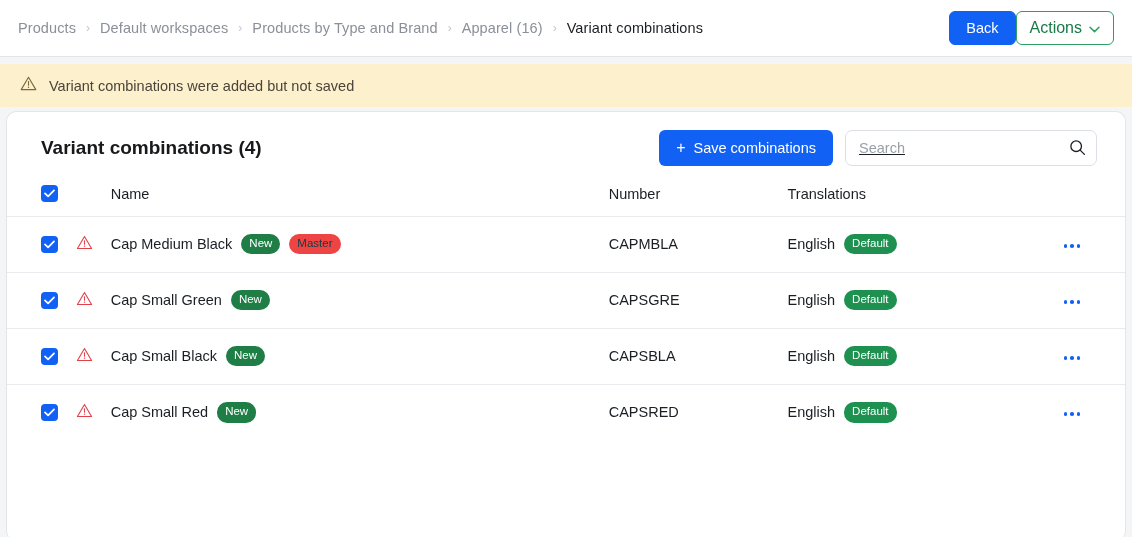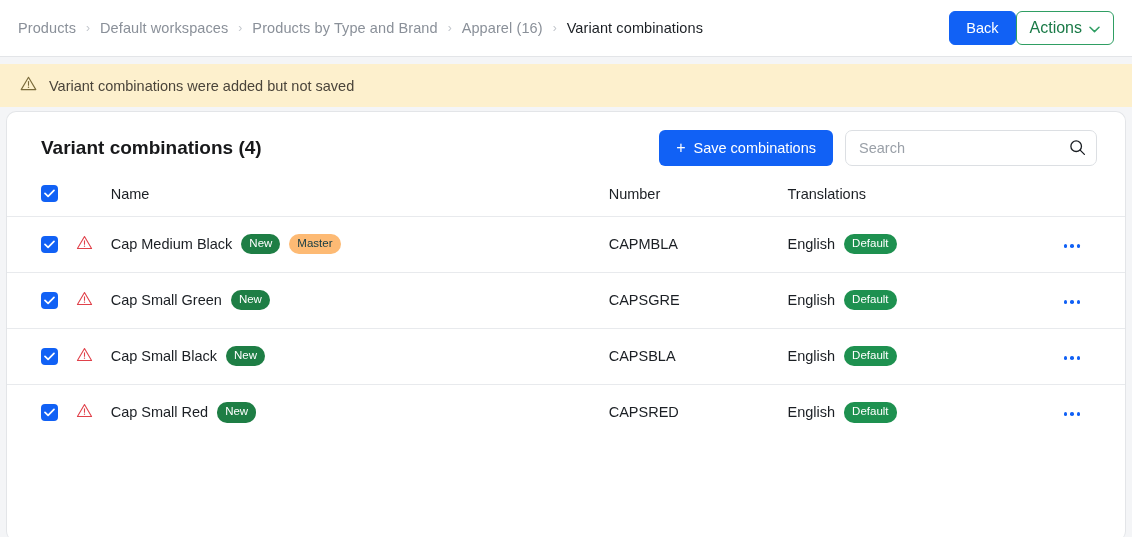--- a/index.html
+++ b/index.html
@@ -85,21 +85,21 @@
   }
   .plus { font-size: 16px; line-height: 1; font-weight: 400; }
   .search-wrap {
     position: relative; width: 252px; height: 36px;
   }
   .search-input {
     width: 100%; height: 36px;
     border: 1px solid #dcdfe3; border-radius: 7px;
     padding: 0 38px 0 13px;
     font-size: 14.5px; font-family: inherit; color: #1b1f24;
-    background: #fff; outline: none;
+    background: #fff; outline: none; text-decoration: underline;
   }
   .search-input::placeholder { color: #9aa0a8; }
   .search-icon {
     position: absolute; right: 11px; top: 9px;
     pointer-events: none;
   }
 
   
   table.vtable { width: 100%; border-collapse: collapse; table-layout: fixed; }
   .c-check { width: 68px; }
@@ -129,21 +129,21 @@
     cursor: pointer; vertical-align: middle;
   }
   .name-cell { display: flex; align-items: center; gap: 9px; }
   .name-text { color: #1b1f24; }
   .badge {
     display: inline-block; border-radius: 10px;
     font-size: 11.5px; line-height: 1;
     padding: 4px 8px 5px 8px; white-space: nowrap;
   }
   .badge-new    { background: #1e7e45; color: #ffffff; }
-  .badge-master { background: #fdba74; color: #123b44; }
+  .badge-master { background: #ef4444; color: #123b44; }
   .badge-default{ background: #1e9150; color: #ffffff; }
   .tr-cell { display: flex; align-items: center; gap: 9px; }
   .kebab {
     display: inline-flex; gap: 3px; align-items: center;
     cursor: pointer; padding: 6px 2px;
   }
   .kebab i {
     width: 3.5px; height: 3.5px; border-radius: 50%;
     background: #1161f5; display: block;
   }

